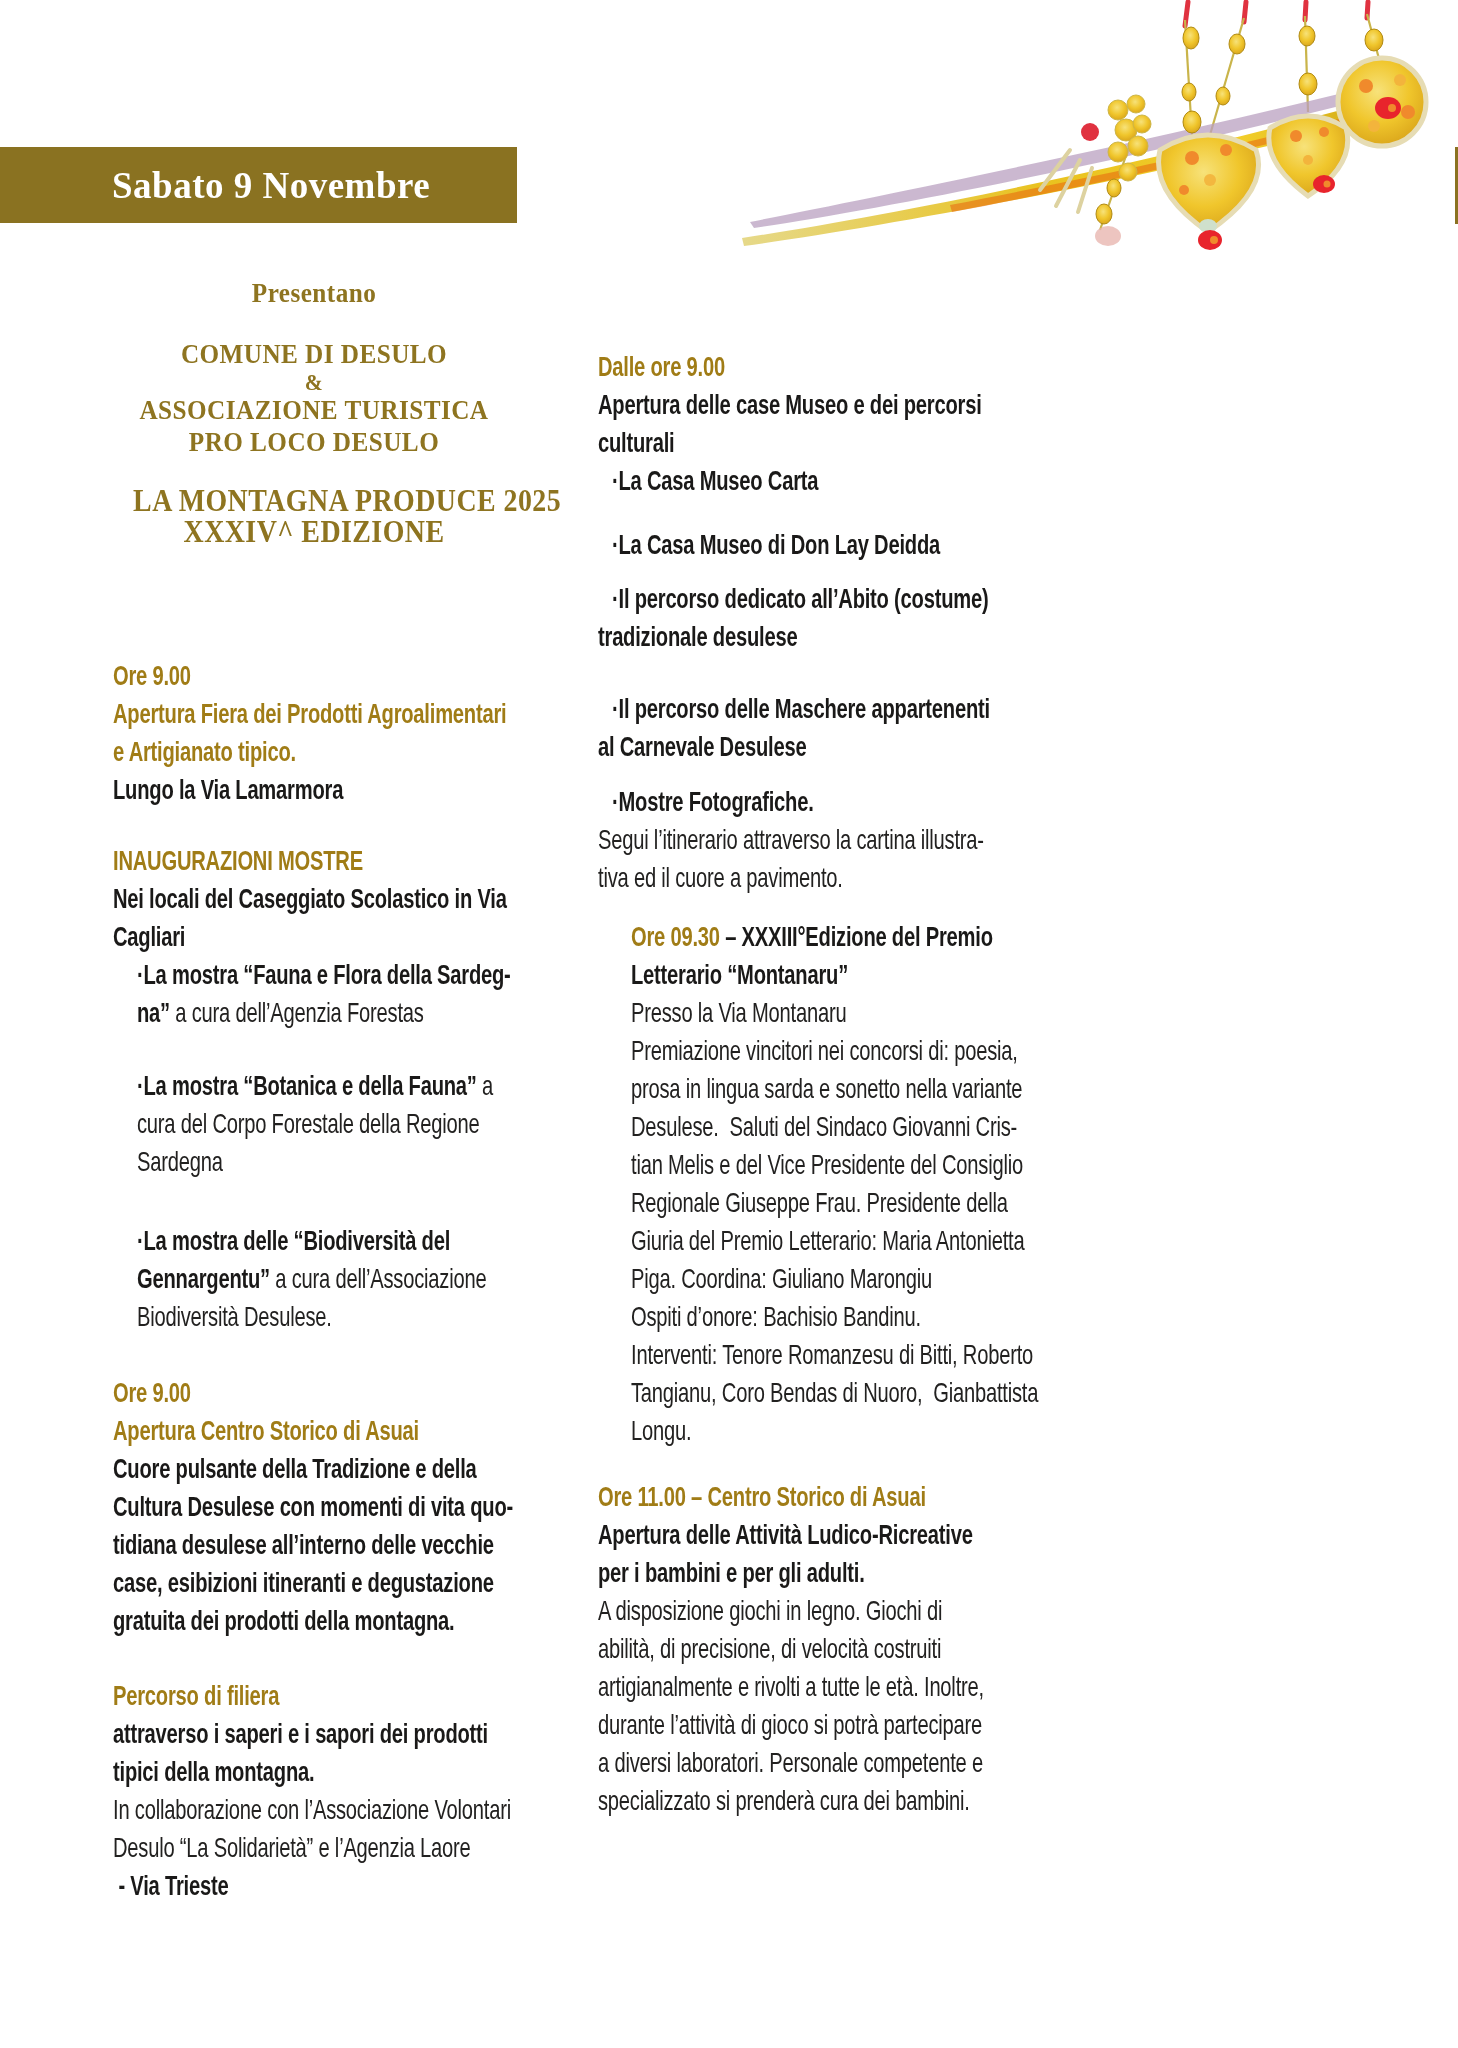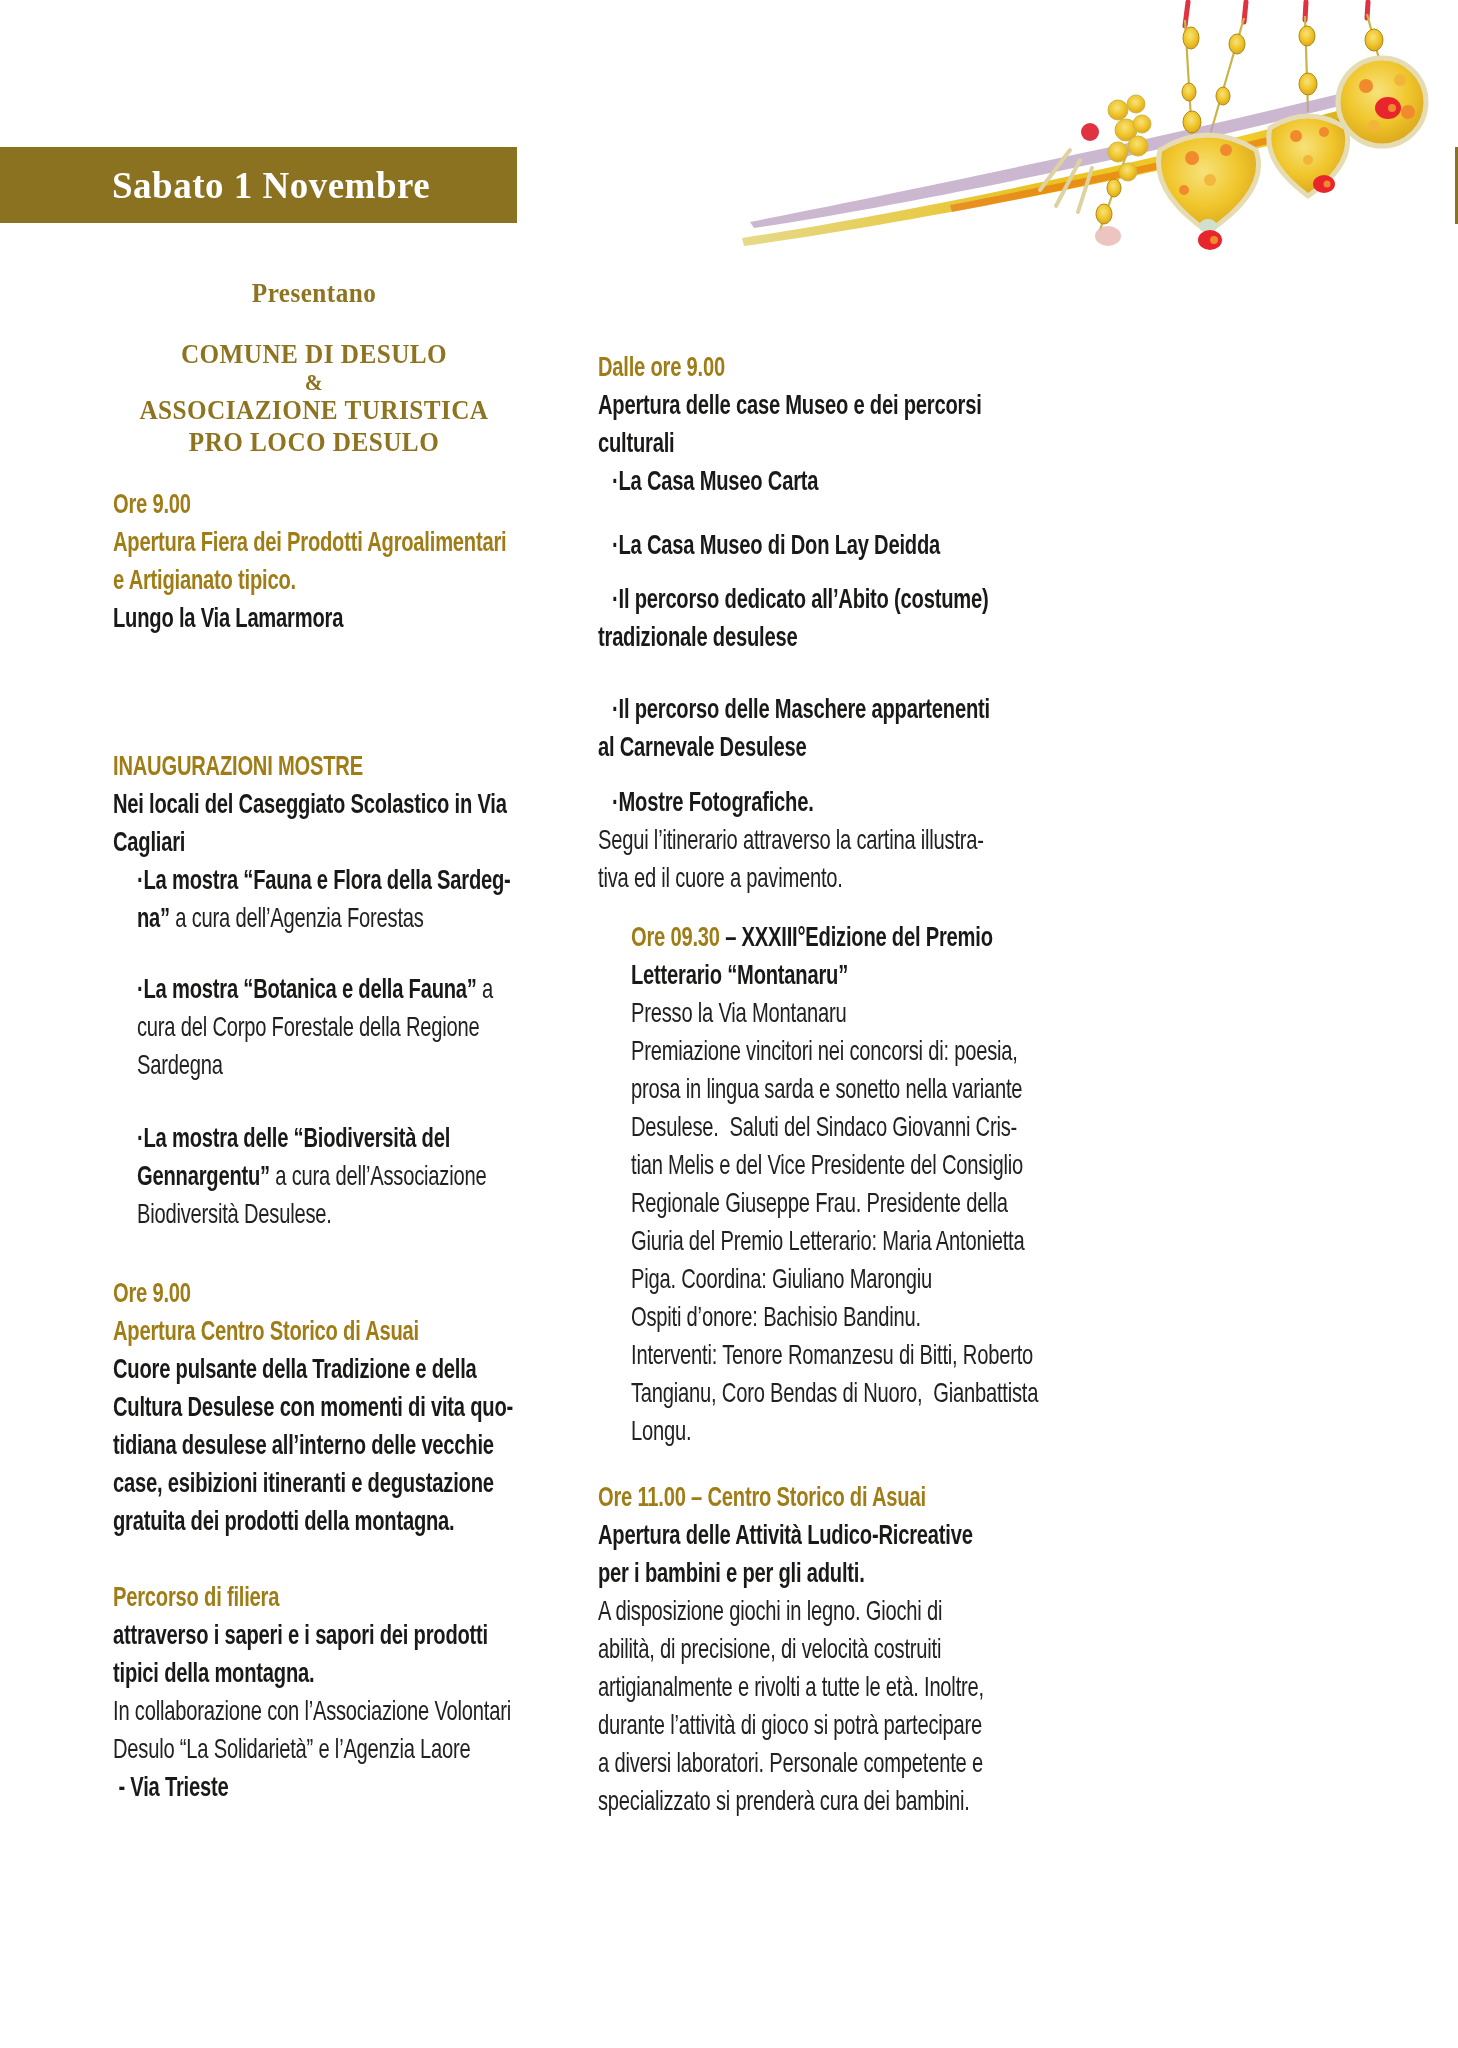--- a/index.html
+++ b/index.html
@@ -165,32 +165,36 @@
         <circle cx="634" cy="126" r="6" fill="#f3b43c"></circle>
       <ellipse cx="648" cy="108" rx="13" ry="11" fill="#e8242c"></ellipse>
       <circle cx="652" cy="108" r="4" fill="#f08a2c"></circle>
     </g>
   </g>
 </svg>
 
 <div class="edge-mark"></div>
 
 <div class="band">
-  <span class="band-title">Sabato 1 Novembre</span>
+  <span class="band-title">Sabato 9 Novembre</span>
 </div>
 
 <div class="col" id="col-left">
     <div class="section">
       <div class="line c-serif"><span class="run c-serif">Presentano</span></div>
     </div>
     <div class="section">
       <div class="line c-serif"><span class="run c-serif">COMUNE DI DESULO</span></div>
       <div class="line c-amp"><span class="run c-amp">&amp;</span></div>
       <div class="line c-serif"><span class="run c-serif">ASSOCIAZIONE TURISTICA</span></div>
       <div class="line c-serif"><span class="run c-serif">PRO LOCO DESULO</span></div>
+    </div>
+    <div class="section">
+      <div class="line c-seriflg"><span class="run c-seriflg">LA MONTAGNA PRODUCE 2025</span></div>
+      <div class="line c-seriflg"><span class="run c-seriflg">XXXIV^ EDIZIONE</span></div>
     </div>
     <div class="section">
       <div class="line c-gold"><span class="run c-gold">Ore 9.00</span></div>
       <div class="line c-gold"><span class="run c-gold">Apertura Fiera dei Prodotti Agroalimentari</span></div>
       <div class="line c-gold"><span class="run c-gold">e Artigianato tipico.</span></div>
       <div class="line c-bold"><span class="run c-bold">Lungo la Via Lamarmora</span></div>
     </div>
     <div class="section">
       <div class="line c-gold"><span class="run c-gold">INAUGURAZIONI MOSTRE</span></div>
       <div class="line c-bold"><span class="run c-bold">Nei locali del Caseggiato Scolastico in Via</span></div>

